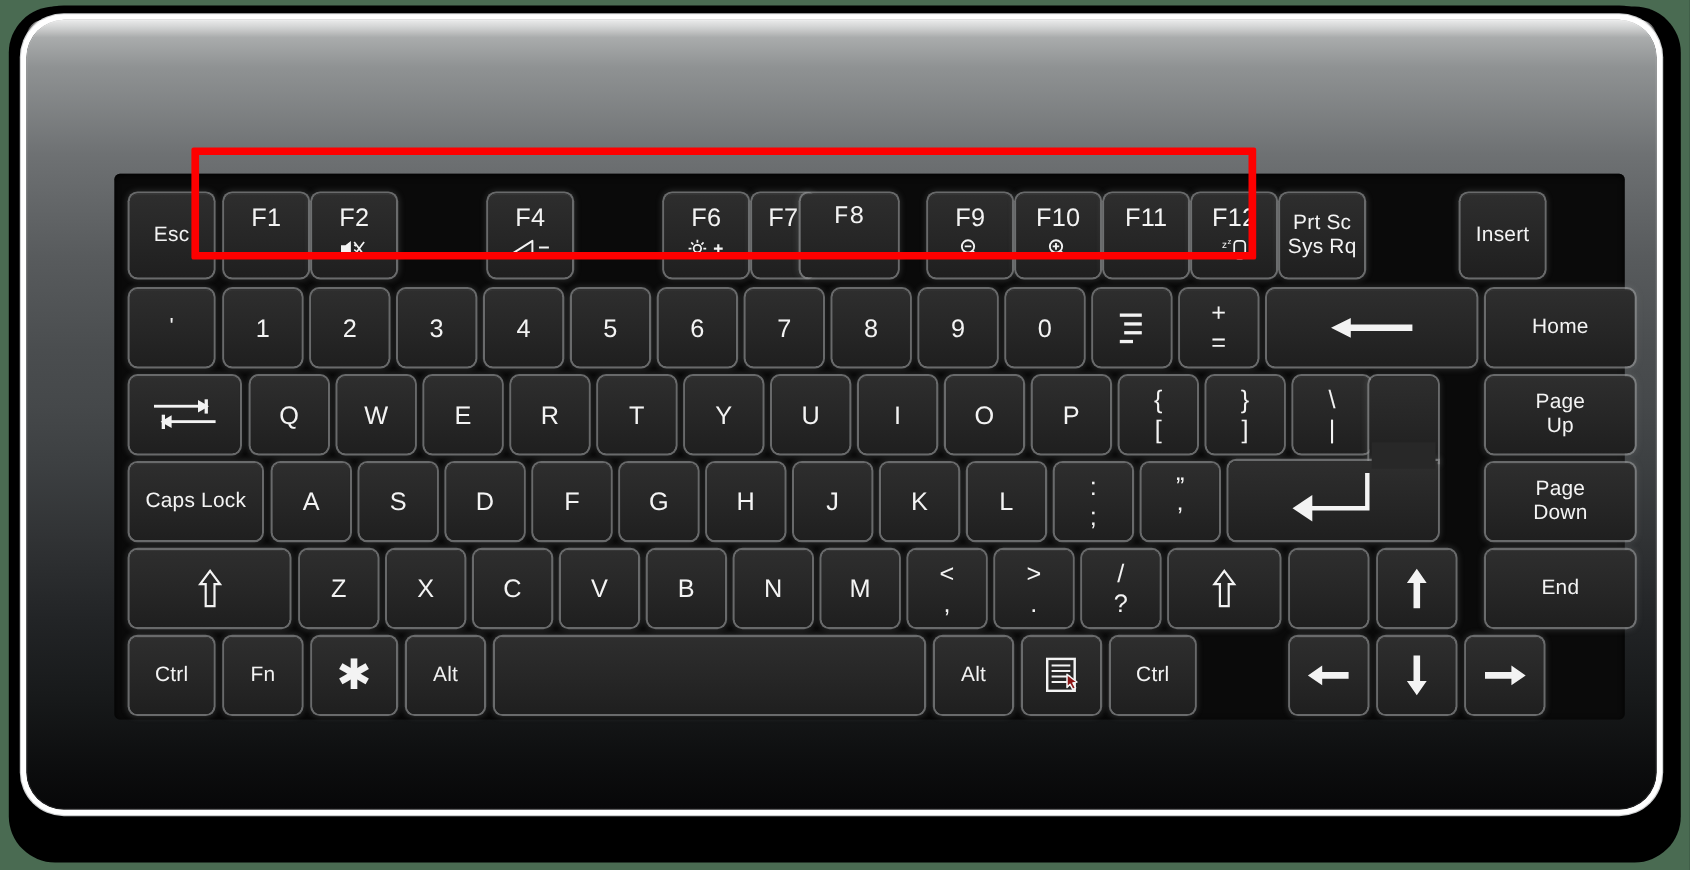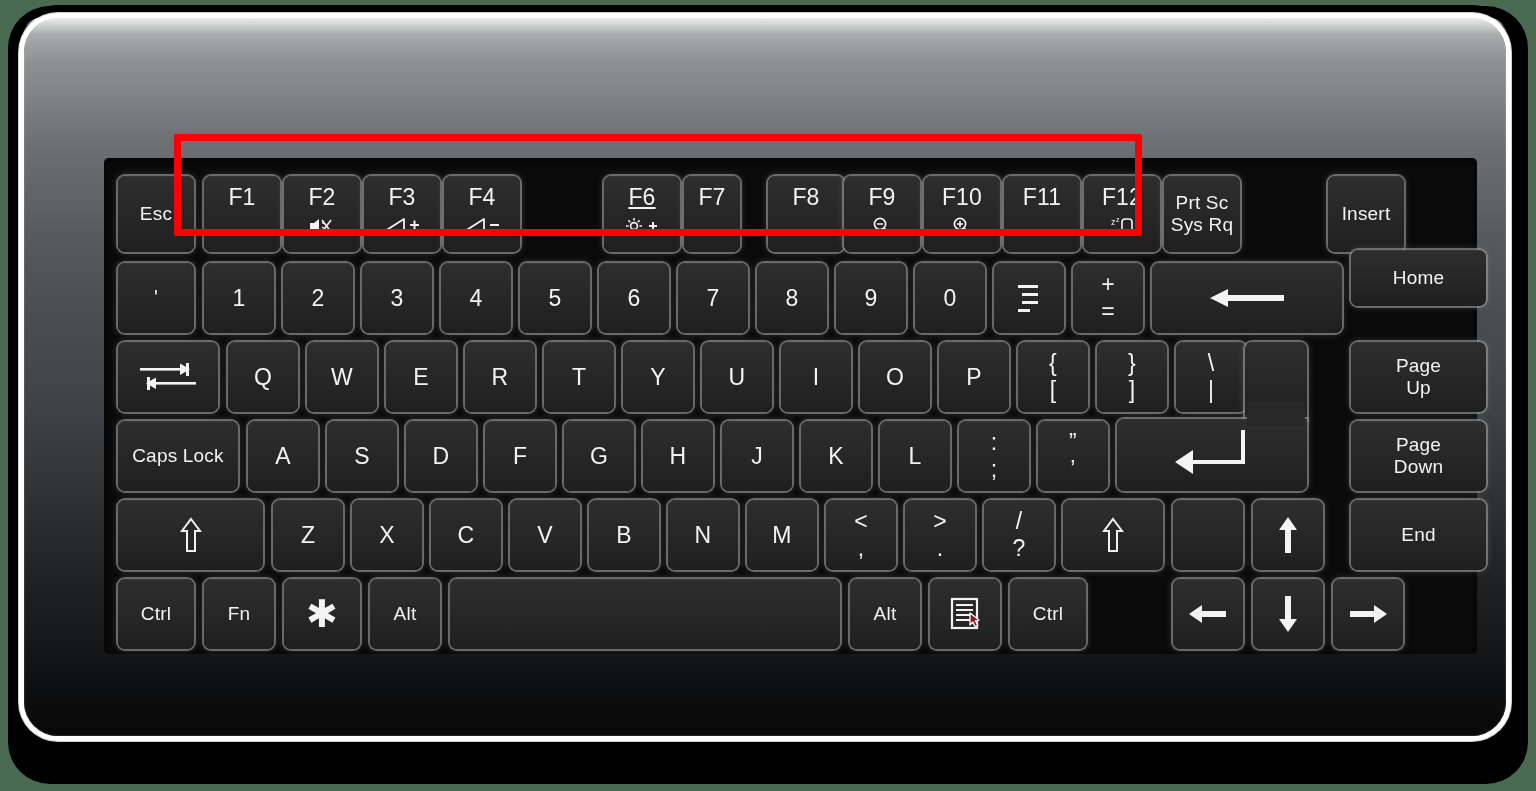--- a/index.html
+++ b/index.html
@@ -174,58 +174,49 @@
         <span>F2</span>
         <span class="sub">
           <svg width="30" height="20" viewBox="0 0 30 20">
             <path d="M3 7h4l5-4v14l-5-4H3z" fill="#f3f3f3"></path>
             <path d="M15 4l9 12M24 4l-9 12" stroke="#f3f3f3" stroke-width="1.6"></path>
             <path d="M15 6.5l1.8 1.2M15 11l1.8 1.2" stroke="#f3f3f3" stroke-width="1.4"></path>
           </svg>
         </span>
       </div>
 
-      <div class="key fkey" style="left:260px; top:18px; width:76px; height:76px;">
-        <span>F3</span>
-        <span class="sub">
-          <svg width="40" height="20" viewBox="0 0 40 20">
-            <path d="M3 15L22 3v12z" fill="none" stroke="#f3f3f3" stroke-width="1.8" stroke-linejoin="round"></path>
-            <path d="M28 9h9M32.5 4.5v9" stroke="#f3f3f3" stroke-width="2"></path>
-          </svg>
-        </span>
-      </div>
 
       <div class="key fkey" style="left:340px; top:18px; width:76px; height:76px;">
         <span>F4</span>
         <span class="sub">
           <svg width="40" height="20" viewBox="0 0 40 20">
             <path d="M3 15L22 3v12z" fill="none" stroke="#f3f3f3" stroke-width="1.8" stroke-linejoin="round"></path>
             <path d="M28 9h9" stroke="#f3f3f3" stroke-width="2"></path>
           </svg>
         </span>
       </div>
 
 
-      <div class="key fkey" style="left:500px; top:18px; width:76px; height:76px;text-decoration:underline;">
+      <div class="key fkey" style="left:500px; top:18px; width:76px; height:76px;">
         <span>F6</span>
         <span class="sub">
           <svg width="42" height="22" viewBox="0 0 42 22">
             <g stroke="#f3f3f3" stroke-width="1.6" fill="none">
               <circle cx="13" cy="11" r="3.4"></circle>
               <path d="M13 3v2.6M13 16.4V19M5 11h2.6M18.4 11H21M7.4 5.4l1.9 1.9M16.7 14.7l1.9 1.9M18.6 5.4l-1.9 1.9M9.3 14.7l-1.9 1.9"></path>
               <path d="M28 11h8M32 7v8" stroke-width="2"></path>
             </g>
           </svg>
         </span>
       </div>
 
       <div class="key fkey" style="left:580px; top:18px; width:56px; height:76px;">
           <span>F7</span>
         </div>
-      <div class="key fkey" style="left:664px; top:18px; width:76px; height:76px;">
+      <div class="key fkey" style="left:624px; top:18px; width:88px; height:76px;font-family:Liberation Mono, monospace;">
           <span>F8</span>
         </div>
 
       <div class="key fkey" style="left:740px; top:18px; width:76px; height:76px;">
         <span>F9</span>
         <span class="sub">
           <svg width="24" height="22" viewBox="0 0 24 22">
             <g stroke="#f3f3f3" stroke-width="1.7" fill="none">
               <circle cx="10" cy="9" r="5.6"></circle>
               <path d="M7 9h6"></path>
@@ -326,21 +317,21 @@
       </div>
 
       <div class="key" style="left:1048px; top:105px; width:190px; height:70px;">
         <span>
           <svg width="78" height="26" viewBox="0 0 78 26">
             <path d="M2 13l18-9v6h56v6H20v6z" fill="#f3f3f3"></path>
           </svg>
         </span>
       </div>
 
-      <div class="key small" style="left:1247px; top:92px; width:135px; height:56px;">
+      <div class="key small" style="left:1247px; top:105px; width:135px; height:70px;">
           <span>Home</span>
         </div>
 
       <div class="key" style="left:14px;  top:184px; width:100px; height:70px;">
         <span>
           <svg width="64" height="34" viewBox="0 0 64 34">
             <g fill="#f3f3f3">
               <rect x="4" y="8" width="44" height="2.6"></rect>
               <path d="M44 3.6l10 5.7-10 5.7z"></path>
               <rect x="50" y="3" width="3" height="13"></rect>

